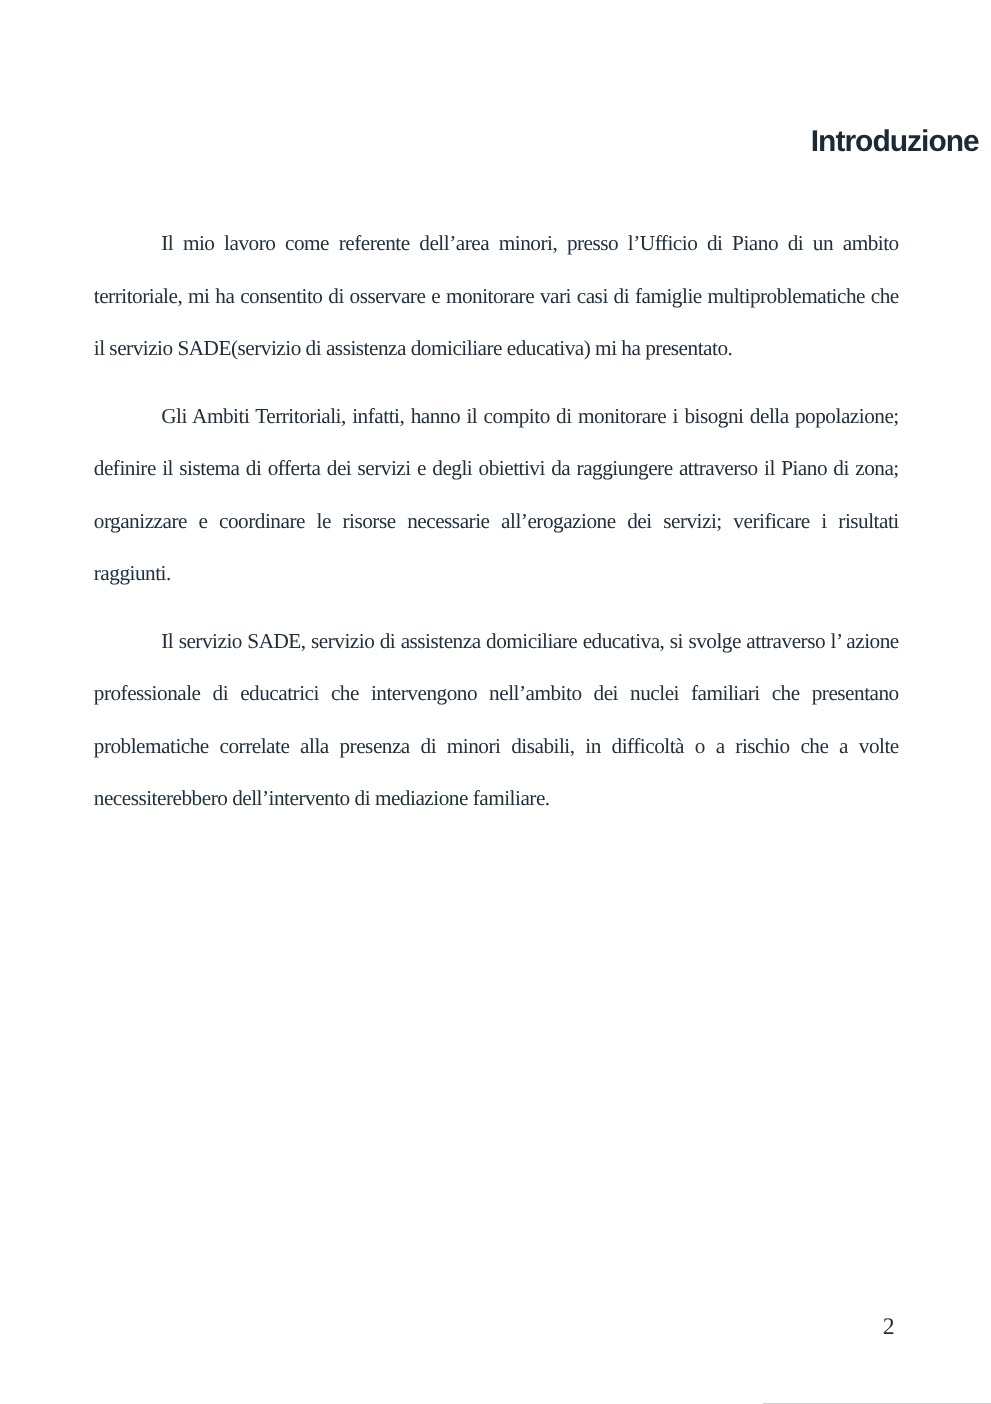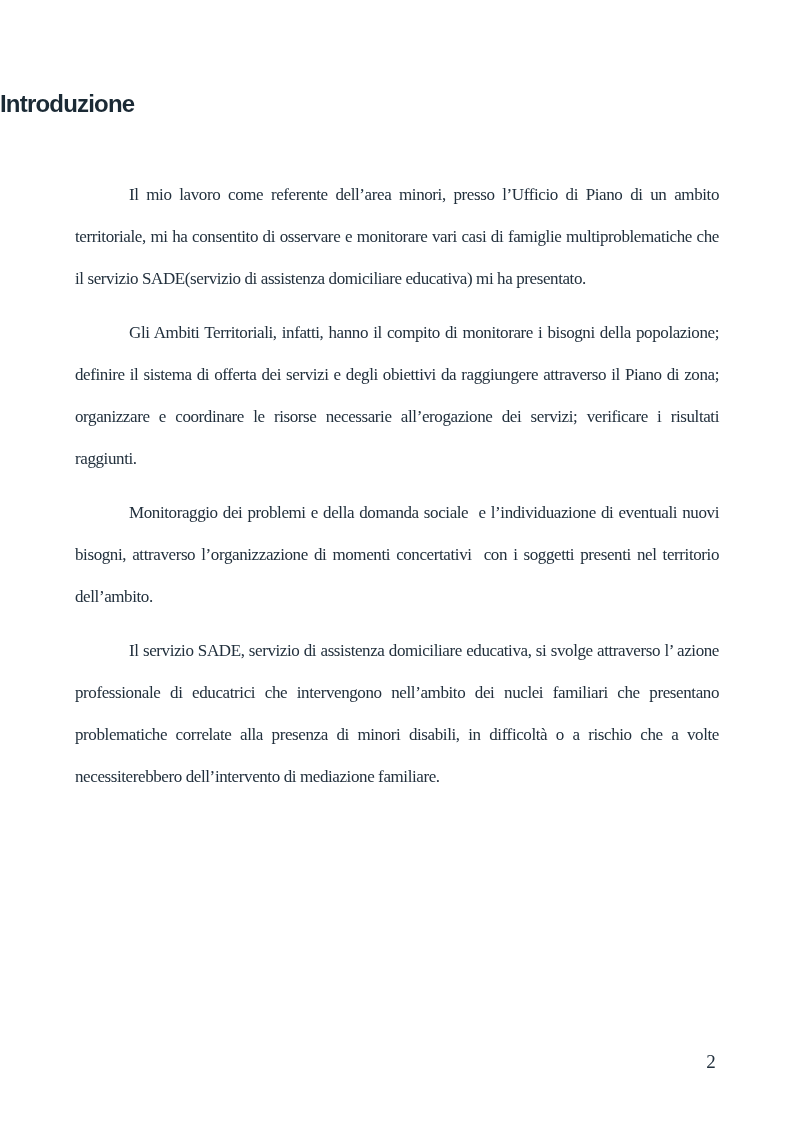--- a/index.html
+++ b/index.html
@@ -14,28 +14,28 @@
     margin: 0 auto;
     background: #ffffff;
     overflow: hidden;
     font-family: "Liberation Serif", serif;
   }
   .title {
     position: absolute;
     top: 90px;
     left: 0;
     right: 0;
-    text-align: left;
+    text-align: right;
     font-family: "Liberation Sans", sans-serif;
     font-weight: bold;
     font-size: 24px;
     line-height: 28px;
     letter-spacing: -0.8px;
     color: #1b2a35;
-    margin: 0;
+    margin: 10px;
   }
   .body-text {
     position: absolute;
     top: 162px;
     left: 63px;
     width: 668px;
     color: #22303d;
     font-size: 17px;
     line-height: 42px;
     letter-spacing: -0.4px;
@@ -60,18 +60,17 @@
 </style>
 </head>
 <body>
 
 <div class="page">
   <h1 class="title">Introduzione</h1>
 
   <div class="body-text">
       <p class="para">Il mio lavoro come referente dell’area minori, presso l’Ufficio di Piano di un ambito territoriale, mi ha consentito di osservare e monitorare vari casi di famiglie multiproblematiche che il servizio SADE(servizio di assistenza domiciliare educativa) mi ha presentato.</p>
       <p class="para">Gli Ambiti Territoriali, infatti, hanno il compito di monitorare i bisogni della popolazione; definire il sistema di offerta dei servizi e degli obiettivi da raggiungere attraverso il Piano di zona; organizzare e coordinare le risorse necessarie all’erogazione dei servizi; verificare i risultati raggiunti.</p>
-      <p class="para">Monitoraggio dei problemi e della domanda sociale  e l’individuazione di eventuali nuovi bisogni, attraverso l’organizzazione di momenti concertativi  con i soggetti presenti nel territorio dell’ambito.</p>
       <p class="para">Il servizio SADE, servizio di assistenza domiciliare educativa, si svolge attraverso l’ azione professionale di educatrici che intervengono nell’ambito dei nuclei familiari che presentano problematiche correlate alla presenza di minori disabili, in difficoltà o a rischio che a volte necessiterebbero dell’intervento di mediazione familiare.</p>
     </div>
 
   <div class="page-number">2</div>
 </div>
 
 </body></html>

